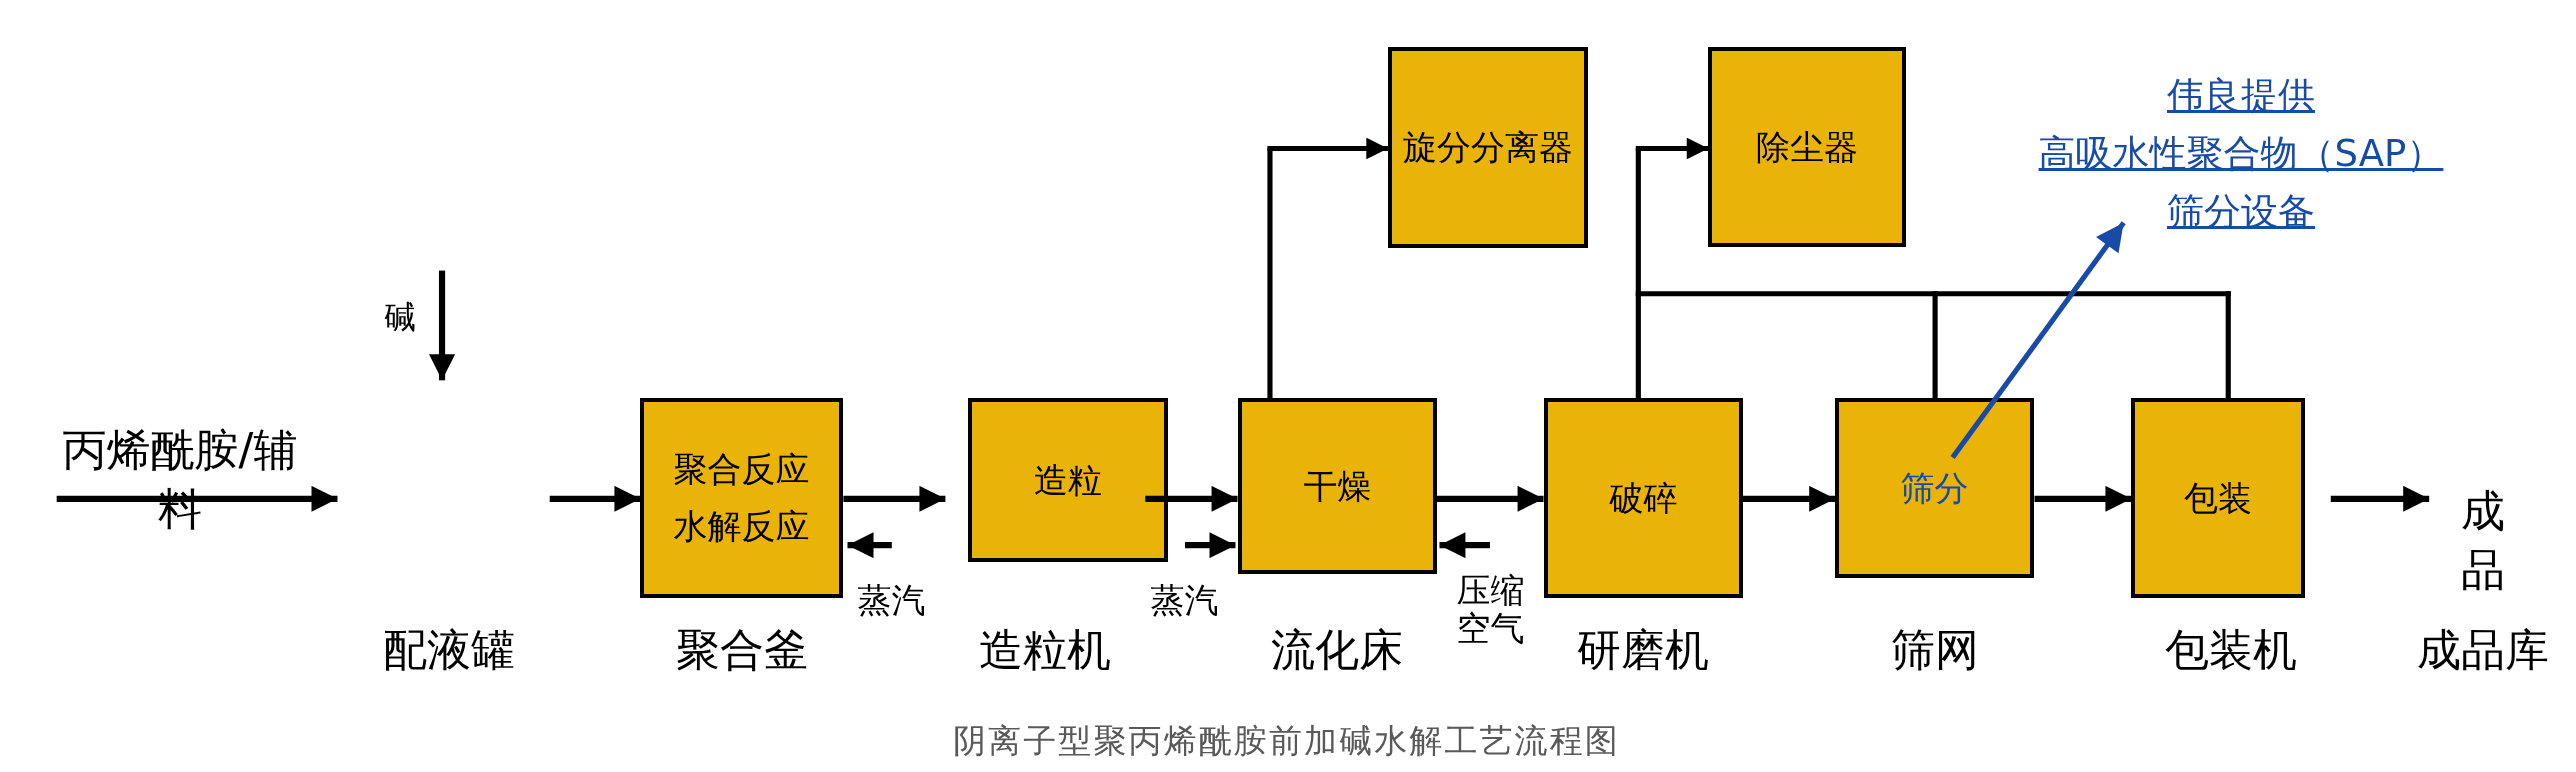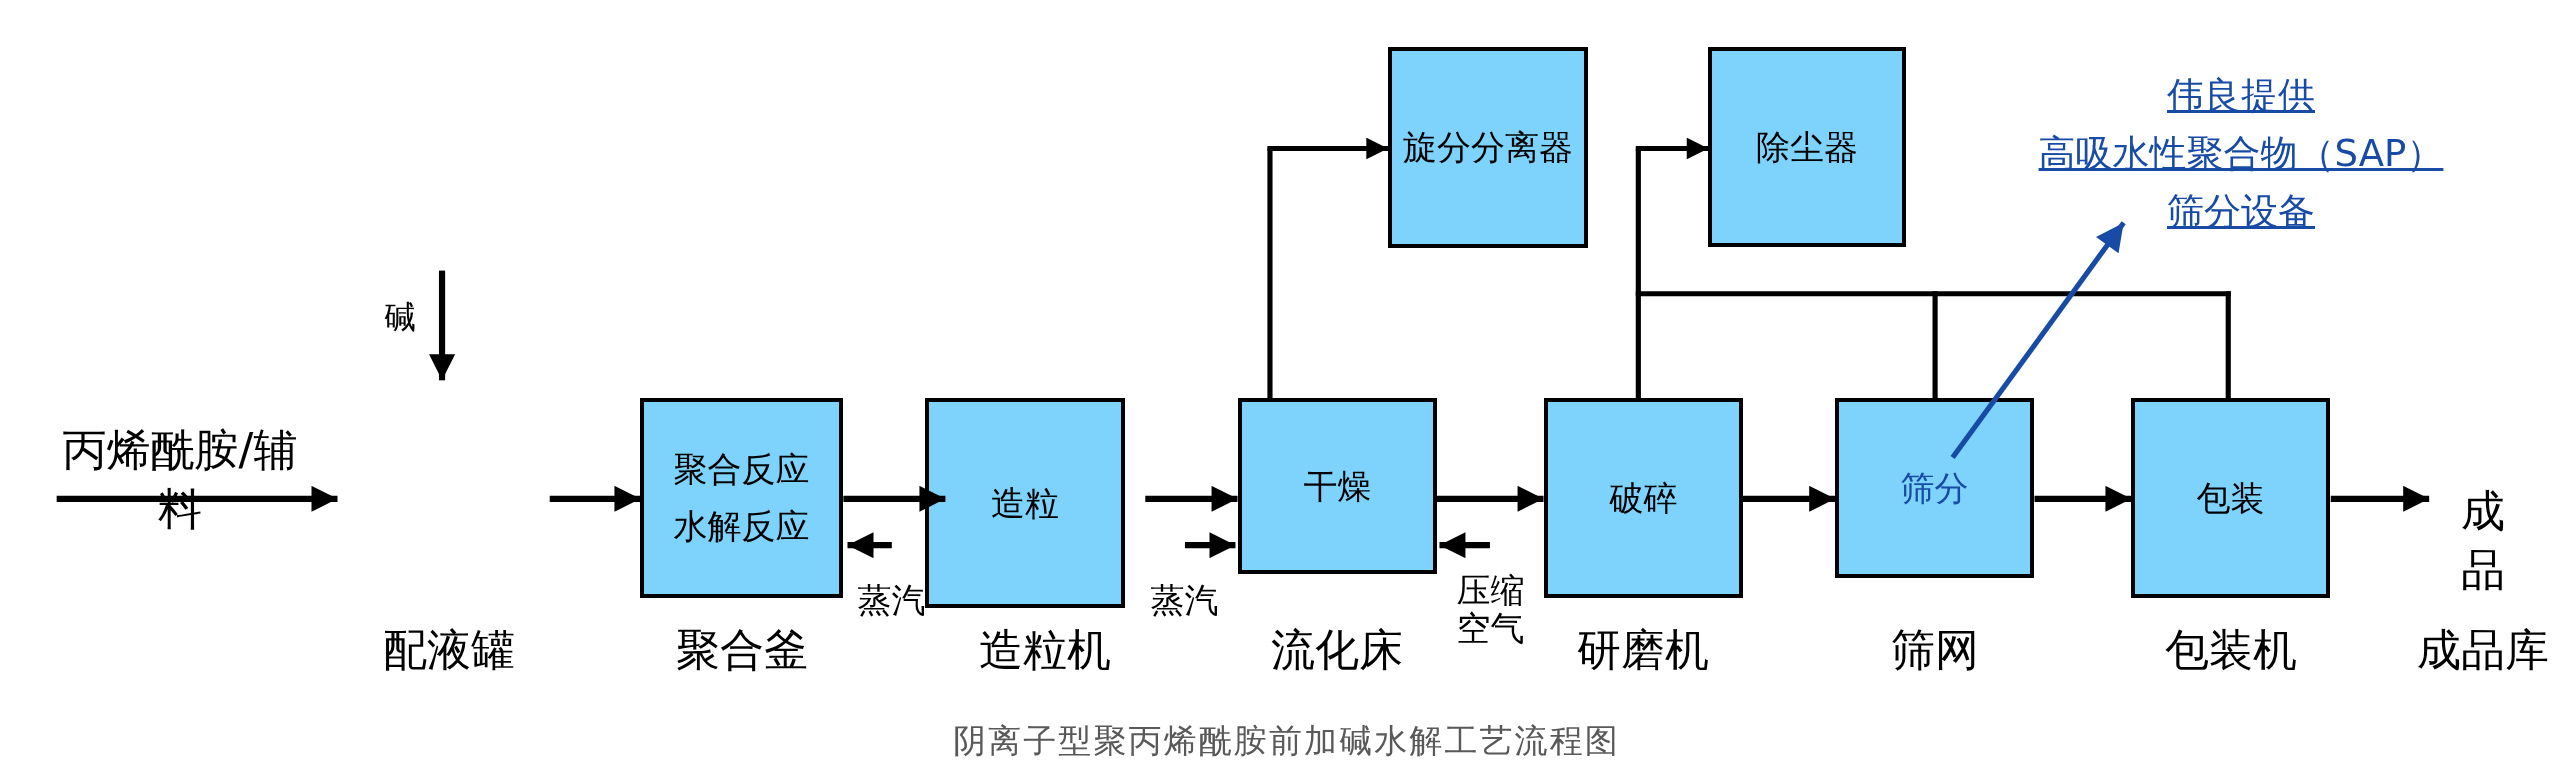--- a/index.html
+++ b/index.html
@@ -1,21 +1,21 @@
 <!DOCTYPE html>
 <html style="font-size:8.2px"><head>
 <meta charset="utf-8">
 <style>
   html,body{margin:0;padding:0;background:#ffffff;}
   #canvas{
     position:relative;width:2576px;height:773px;background:#ffffff;overflow:hidden;
     font-family:"DejaVu Sans","Liberation Sans",sans-serif;color:#000;
   }
   .pbox{
-    position:absolute;border:4.1px solid #000;background:#7dd3fc;box-sizing:border-box;
+    position:absolute;border:4.1px solid #000;background:#eab308;box-sizing:border-box;
     display:flex;align-items:center;justify-content:center;text-align:center;z-index:1;
   }
   .pbox .t{font-size:34px;line-height:57px;white-space:pre-line;color:#000;}
   .pbox .t.blue{color:var(--blue);}
   .lbl{position:absolute;text-align:center;font-size:44px;color:#000;z-index:3;white-space:pre-line;}
   .small{font-size:34px;line-height:38px;}
   .annot{
     position:absolute;text-align:center;font-size:37px;line-height:58px;
     color:var(--blue);z-index:3;white-space:pre-line;
   }
@@ -24,33 +24,33 @@
 </style>
 </head>
 <body>
 
 <div id="canvas" style="--blue:#174BA5;">
 
   <div class="pbox" style="left:640px;top:398px;width:203px;height:200px;">
     <span class="t">聚合反应
 水解反应</span>
   </div>
-  <div class="pbox" style="left:925px;top:398px;width:200px;height:210px;text-align:center;">
+  <div class="pbox" style="left:968px;top:398px;width:200px;height:164px;text-align:center;">
     <span class="t">造粒</span>
   </div>
   <div class="pbox" style="left:1238px;top:398px;width:199px;height:176px;">
     <span class="t">干燥</span>
   </div>
   <div class="pbox" style="left:1544px;top:398px;width:199px;height:200px;">
     <span class="t">破碎</span>
   </div>
   <div class="pbox" style="left:1835px;top:398px;width:199px;height:180px;">
     <span class="t blue">筛分</span>
   </div>
-  <div class="pbox" style="left:2131px;top:398px;width:199px;height:200px;">
+  <div class="pbox" style="left:2131px;top:398px;width:174px;height:200px;">
     <span class="t">包装</span>
   </div>
 
   <div class="pbox" style="left:1388px;top:47px;width:200px;height:201px;">
     <span class="t">旋分分离器</span>
   </div>
   <div class="pbox" style="left:1708px;top:47px;width:198px;height:200px;">
     <span class="t">除尘器</span>
   </div>
 

